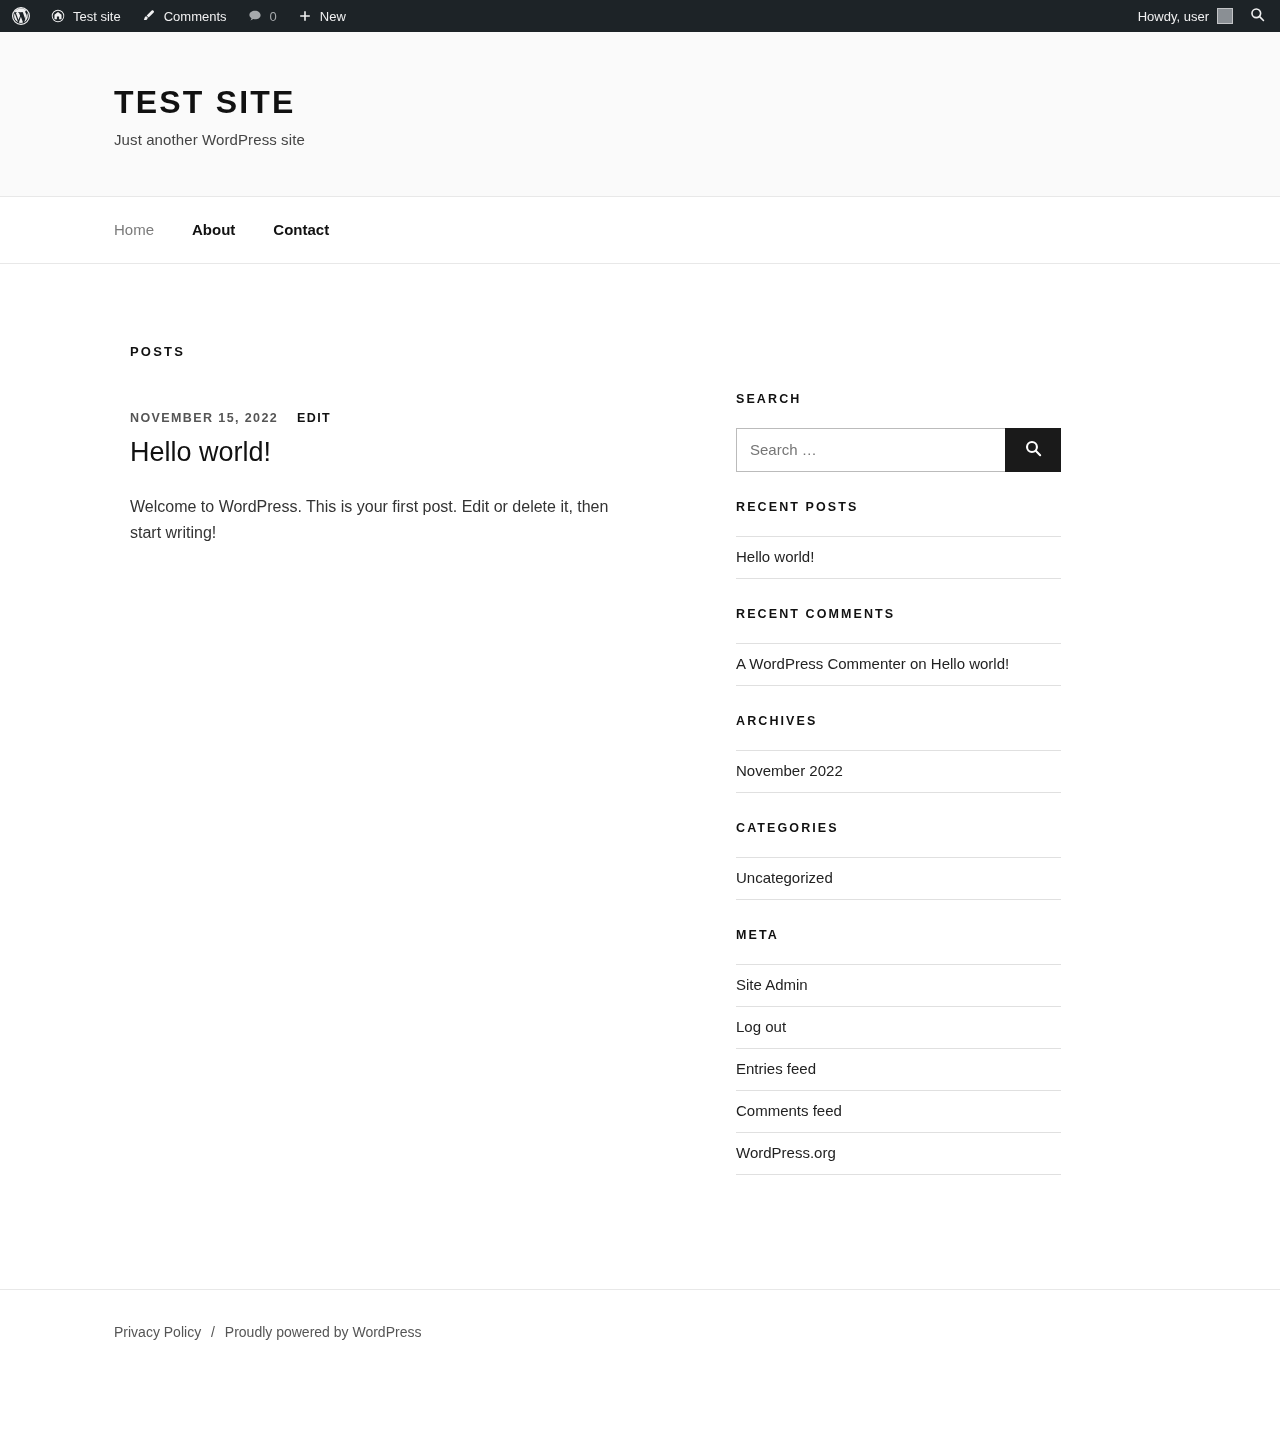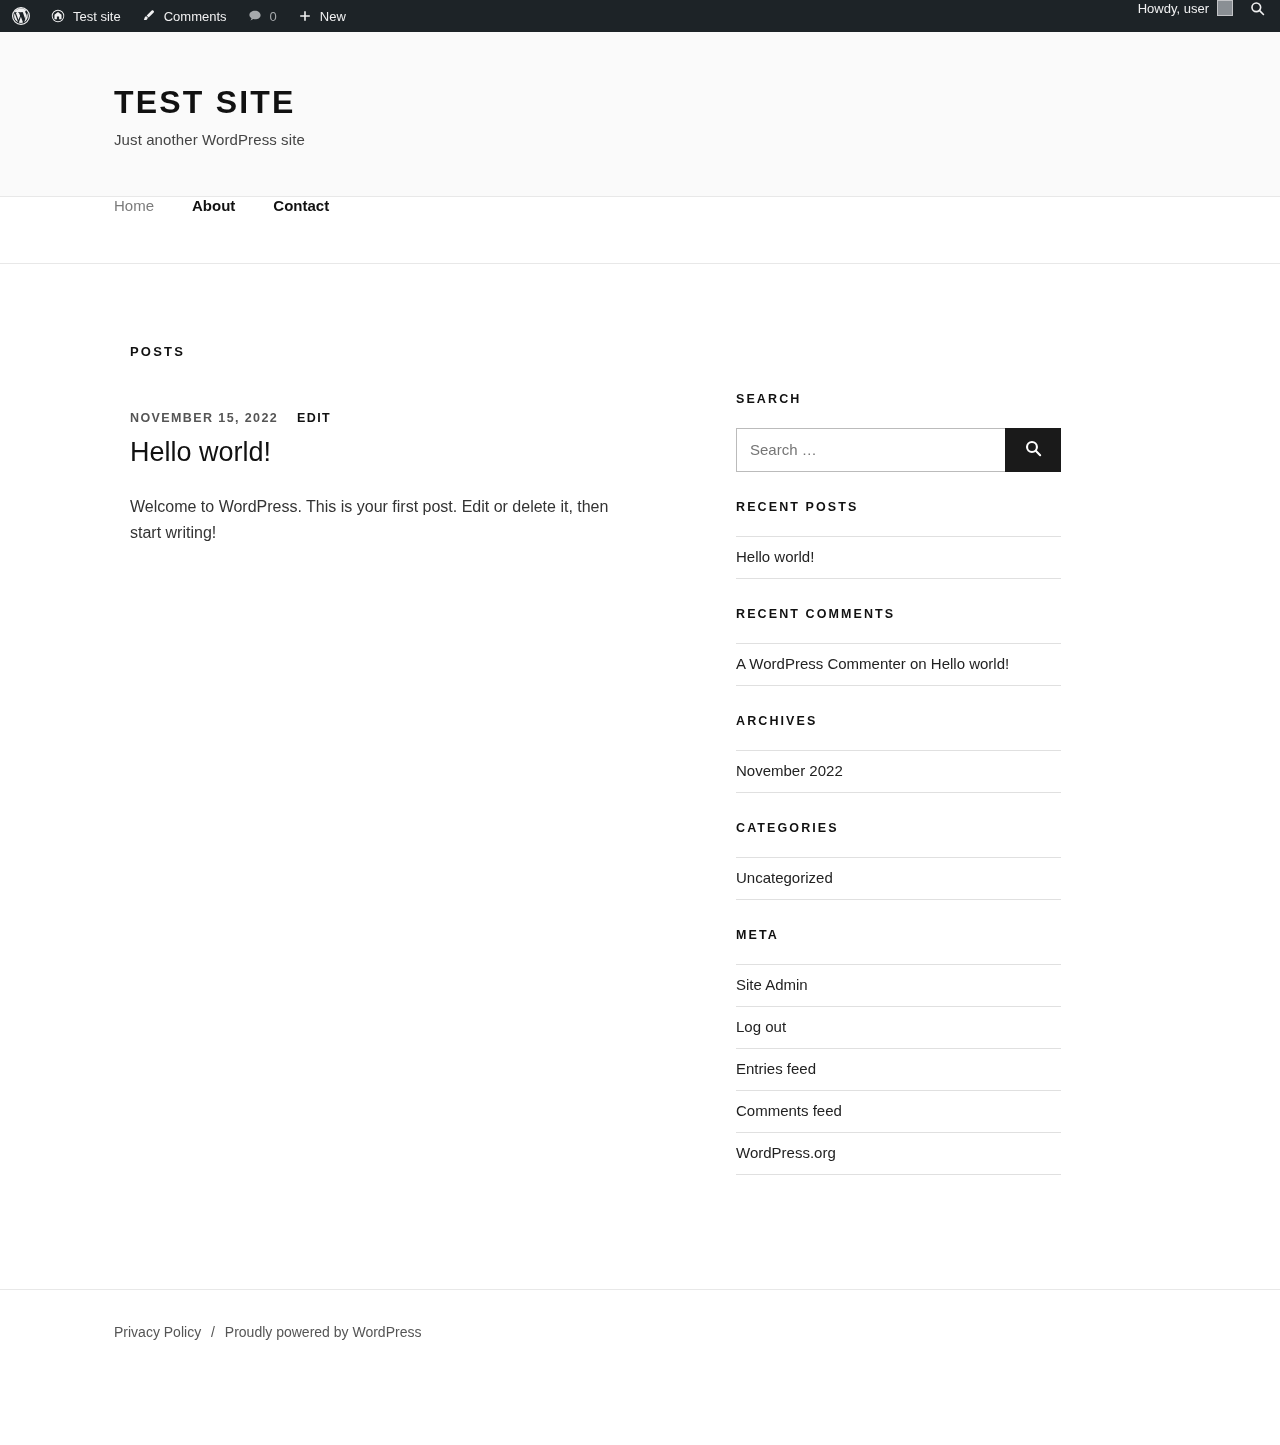--- a/index.html
+++ b/index.html
@@ -28,21 +28,21 @@
     gap: 7px;
     height: 32px;
     padding: 0 10px;
     color: #f0f0f1;
     white-space: nowrap;
   }
   .ab-item:first-child { padding: 0 9px 0 11px; }
   .ab-right {
     margin-left: auto;
     display: flex;
-    align-items: flex-start;
+    align-items: center;
     height: 32px;
   }
   .ab-howdy {
     display: flex;
     align-items: center;
     gap: 8px;
     padding: 0 12px 0 10px;
     font-size: 13px;
     color: #f0f0f1;
   }
@@ -76,21 +76,21 @@
     color: #444;
     margin: 0;
     letter-spacing: 0.1px;
   }
 
   
   .nav-bar {
     background: #fff;
     border-bottom: 1px solid #e8e8e8;
   }
-  .nav-inner { display: flex; height: 66px; }
+  .nav-inner { display: flex; align-items: center; height: 66px; }
   .nav-item {
     font-size: 15px;
     margin-right: 38px;
     color: #7b7b7b;
     cursor: pointer;
   }
   .nav-item.current { color: #111; font-weight: bold; }
   .nav-item.bold { color: #111; font-weight: bold; }
 
   

